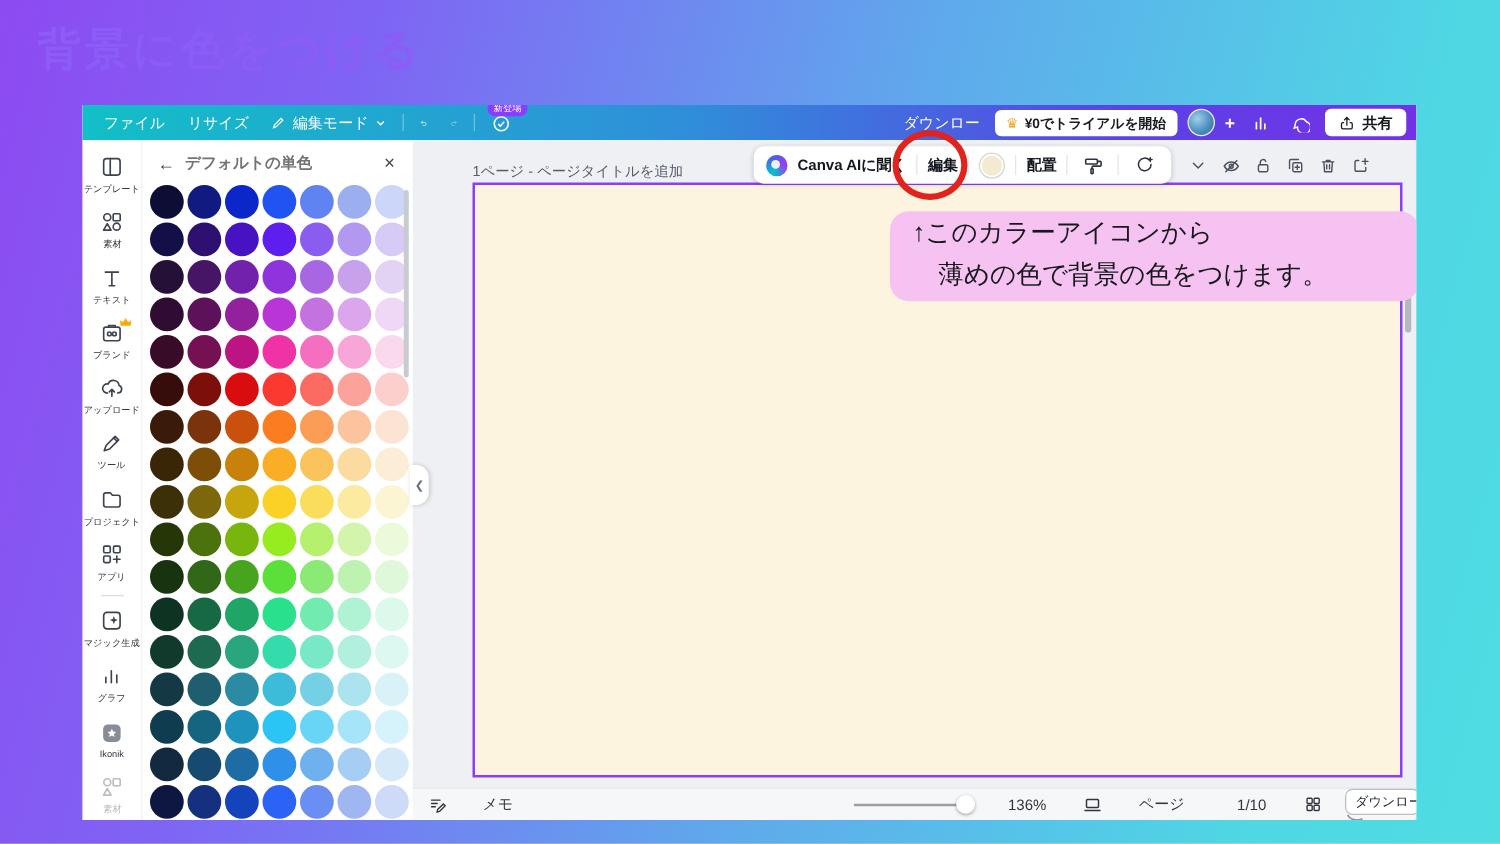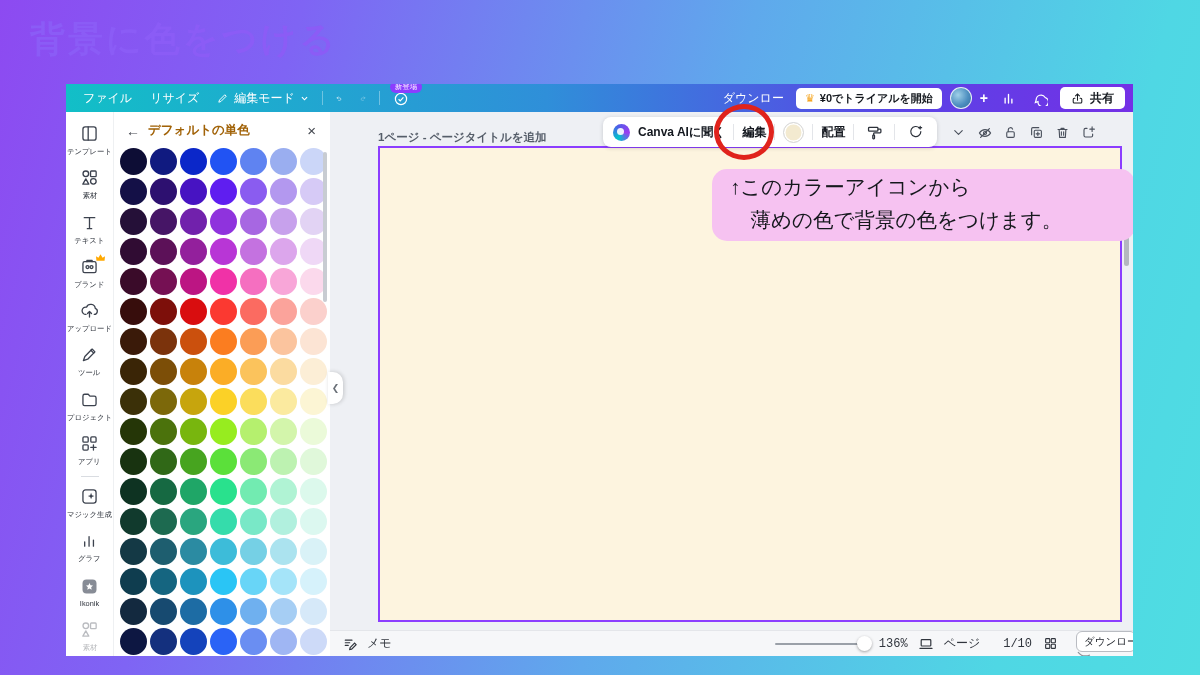--- a/index.html
+++ b/index.html
@@ -46,33 +46,33 @@
                gap:2px; cursor:pointer; position:relative; }
   .rail-item .lbl { font-size:8px; color:#2e333c; white-space:nowrap; transform:scale(.92); }
   .rail-div { width:18px; height:1px; background:#d9dce1; margin:2px 0; }
   .rail-faded { opacity:.35; }
   .crown-badge { position:absolute; top:0; right:7px; }
 
   
   .panel { position:absolute; left:48px; top:28px; width:216px; bottom:0; background:#fff; overflow:hidden; z-index:2; }
   .panel-head { display:flex; align-items:center; padding:10px 14px 4px 12px; }
   .back { font-size:14px; color:#43474f; cursor:pointer; width:22px; }
-  .panel-title { font-size:12.5px; font-weight:bold; color:#a16207; flex:1; }
+  .panel-title { font-size:12.5px; font-weight:bold; color:#737373; flex:1; }
   .close { font-size:15px; color:#43474f; cursor:pointer; }
   .swatches { position:absolute; left:6px; top:36px; display:grid; grid-template-columns:repeat(7,30px); grid-auto-rows:30px; }
   .sw { width:27px; height:27px; border-radius:50%; cursor:pointer; }
   .panel-sb { position:absolute; right:3px; top:40px; width:4px; height:150px; background:#c8ccd2; border-radius:2px; }
 
   .collapse { position:absolute; left:262px; top:288px; width:15px; height:32px; background:#fff;
               border-radius:0 10px 10px 0; box-shadow:1px 0 4px rgba(0,0,0,.18); z-index:3;
               display:flex; align-items:center; justify-content:center; color:#6a7078; font-size:9px; cursor:pointer; }
 
   
   .ws { position:absolute; left:264px; top:28px; right:0; bottom:0; background:#eef0f4; }
-  .page-label { position:absolute; left:312px; top:46px; font-size:11.5px; font-weight:bold; color:#555d69; z-index:1; }
+  .page-label { position:absolute; left:312px; top:46px; font-size:11.5px; font-weight:normal; color:#555d69; z-index:1; }
   .canvas { position:absolute; left:312px; top:62px; width:744px; height:476px; border:2px solid #8b3dff; }
 
   .float-tb { position:absolute; left:537px; top:33px; height:30px; background:#fff; border-radius:8px;
               box-shadow:0 1px 4px rgba(20,20,40,.18); display:flex; align-items:center; padding:0 10px; gap:8px; z-index:4; }
   .ft-sep { width:1px; height:16px; background:#e3e5e9; }
   .ft-txt { font-size:12px; font-weight:bold; color:#14181f; white-space:nowrap; cursor:pointer; }
   .ai-ic { width:17px; height:17px; border-radius:50%;
            background:conic-gradient(from 210deg,#00c4cc,#4f5de8,#9a3df0,#00c4cc); position:relative; }
   .ai-ic::after { content:""; position:absolute; left:4px; top:4px; width:7px; height:7px; border-radius:50%;
                   background:rgba(255,255,255,.9); }
@@ -84,21 +84,21 @@
   .ws-sb { position:absolute; right:4px; top:120px; width:5px; height:62px; background:#b4b8bf; border-radius:3px; }
 
   
   .red-circle { position:absolute; left:648px; top:20px; width:60px; height:56px; border:5px solid #e0231c;
                 border-radius:50%; z-index:6; }
   .note { position:absolute; left:646px; top:85px; width:423px; min-height:72px; border-radius:15px;
           padding:2px 18px; font-size:20.5px; line-height:1.6; color:#15181d; z-index:5; white-space:nowrap; overflow:hidden; }
 
   
   .bb { position:absolute; left:264px; right:0; bottom:0; height:26px; background:#f6f7f9; border-top:1px solid #e4e6ea;
-        display:flex; align-items:center; padding:0 12px; gap:9px; font-size:12px; color:#30353d;font-family:Liberation Mono, monospace; }
+        display:flex; align-items:center; padding:0 12px; gap:28px; font-size:12px; color:#30353d; }
   .bb .grow { flex:1; }
   .slider { width:95px; height:2px; background:#9aa0a8; border-radius:1px; position:relative; }
   .knob { position:absolute; left:82px; top:-7px; width:15px; height:15px; border-radius:50%; background:#fff;
           box-shadow:0 1px 3px rgba(0,0,0,.35); cursor:pointer; }
   .bb-txt { white-space:nowrap; }
   .dl-bubble { position:absolute; right:-3px; bottom:4px; width:60px; height:21px; background:#fff;
                border:1px solid #b9bcc2; border-radius:6px; font-size:10.5px; color:#23272e; display:flex;
                align-items:center; padding-left:7px; overflow:hidden; white-space:nowrap; z-index:5; }
   .dl-tail { position:absolute; right:40px; bottom:-3px; z-index:5; }
 </style>

